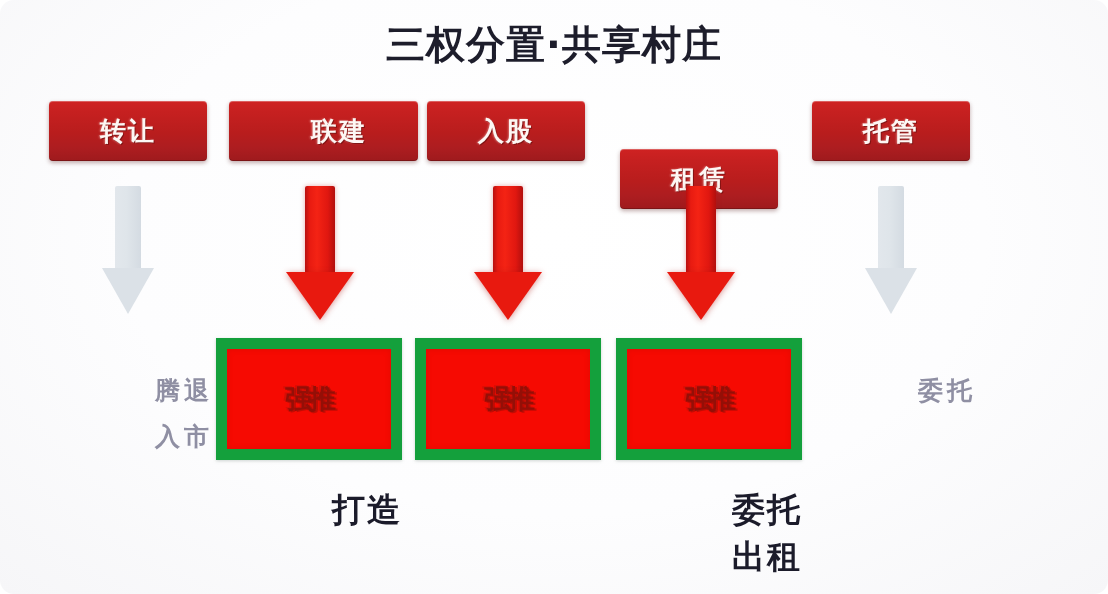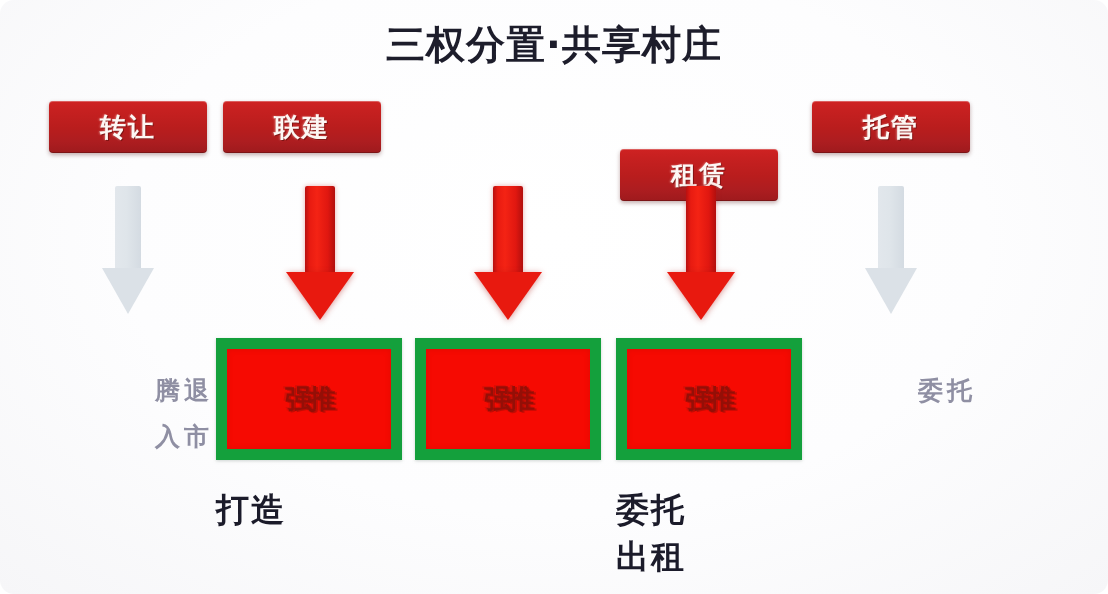--- a/index.html
+++ b/index.html
@@ -36,21 +36,21 @@
     font-weight: 700;
     color: #1d1d2b;
     white-space: nowrap;
   }
 
   
   .pill {
     position: absolute;
     top: 101px;
     width: 158px;
-    height: 52px;
+    height: 60px;
     border-radius: 4px;
     background: linear-gradient(to bottom,
         #cf2222 0%,
         #c62020 18%,
         #b91d1d 52%,
         #ad1d20 78%,
         #9e1a1d 100%);
     box-shadow:
       0 2px 4px rgba(80, 20, 20, 0.35),
       inset 0 1px 0 rgba(255, 255, 255, 0.28),
@@ -167,21 +167,21 @@
   .side-label .ln {
     display: block;
     white-space: nowrap;
   }
 
   
   .bottom-label {
     position: absolute;
     top: 486px;
     width: 186px;
-    text-align: left;
+    text-align: right;
     font-size: 33px;
     line-height: 47px;
     font-weight: 700;
     color: #1b1b2a;
     letter-spacing: 2px;
   }
   .bottom-label .ln {
     display: block;
     white-space: nowrap;
   }
@@ -198,36 +198,39 @@
   </div>
   <div class="arrow gray" style="left:102px; width:52px; height:128px;">
     <div class="shaft"></div>
     <div class="head"></div>
   </div>
   <div class="side-label" style="left:43px;">
     <span class="ln">腾退</span>
     <span class="ln">入市</span>
   </div>
 
-  <div class="pill" style="left:223px;">
+  <div class="pill" style="left:229px;padding-left:31px;">
     <span class="pill-label">联建</span>
   </div>
   <div class="arrow red" style="left:286px; width:68px; height:134px;">
     <div class="shaft"></div>
     <div class="head"></div>
   </div>
   <div class="redbox" style="left:216px;">
     <div class="inner">
       <span class="boxtext">强推</span>
     </div>
   </div>
   <div class="bottom-label" style="left:216px;">
     <span class="ln">打造</span>
   </div>
 
+  <div class="pill" style="left:427px;">
+    <span class="pill-label">入股</span>
+  </div>
   <div class="arrow red" style="left:474px; width:68px; height:134px;">
     <div class="shaft"></div>
     <div class="head"></div>
   </div>
   <div class="redbox" style="left:415px;">
     <div class="inner">
       <span class="boxtext">强推</span>
     </div>
   </div>
 

